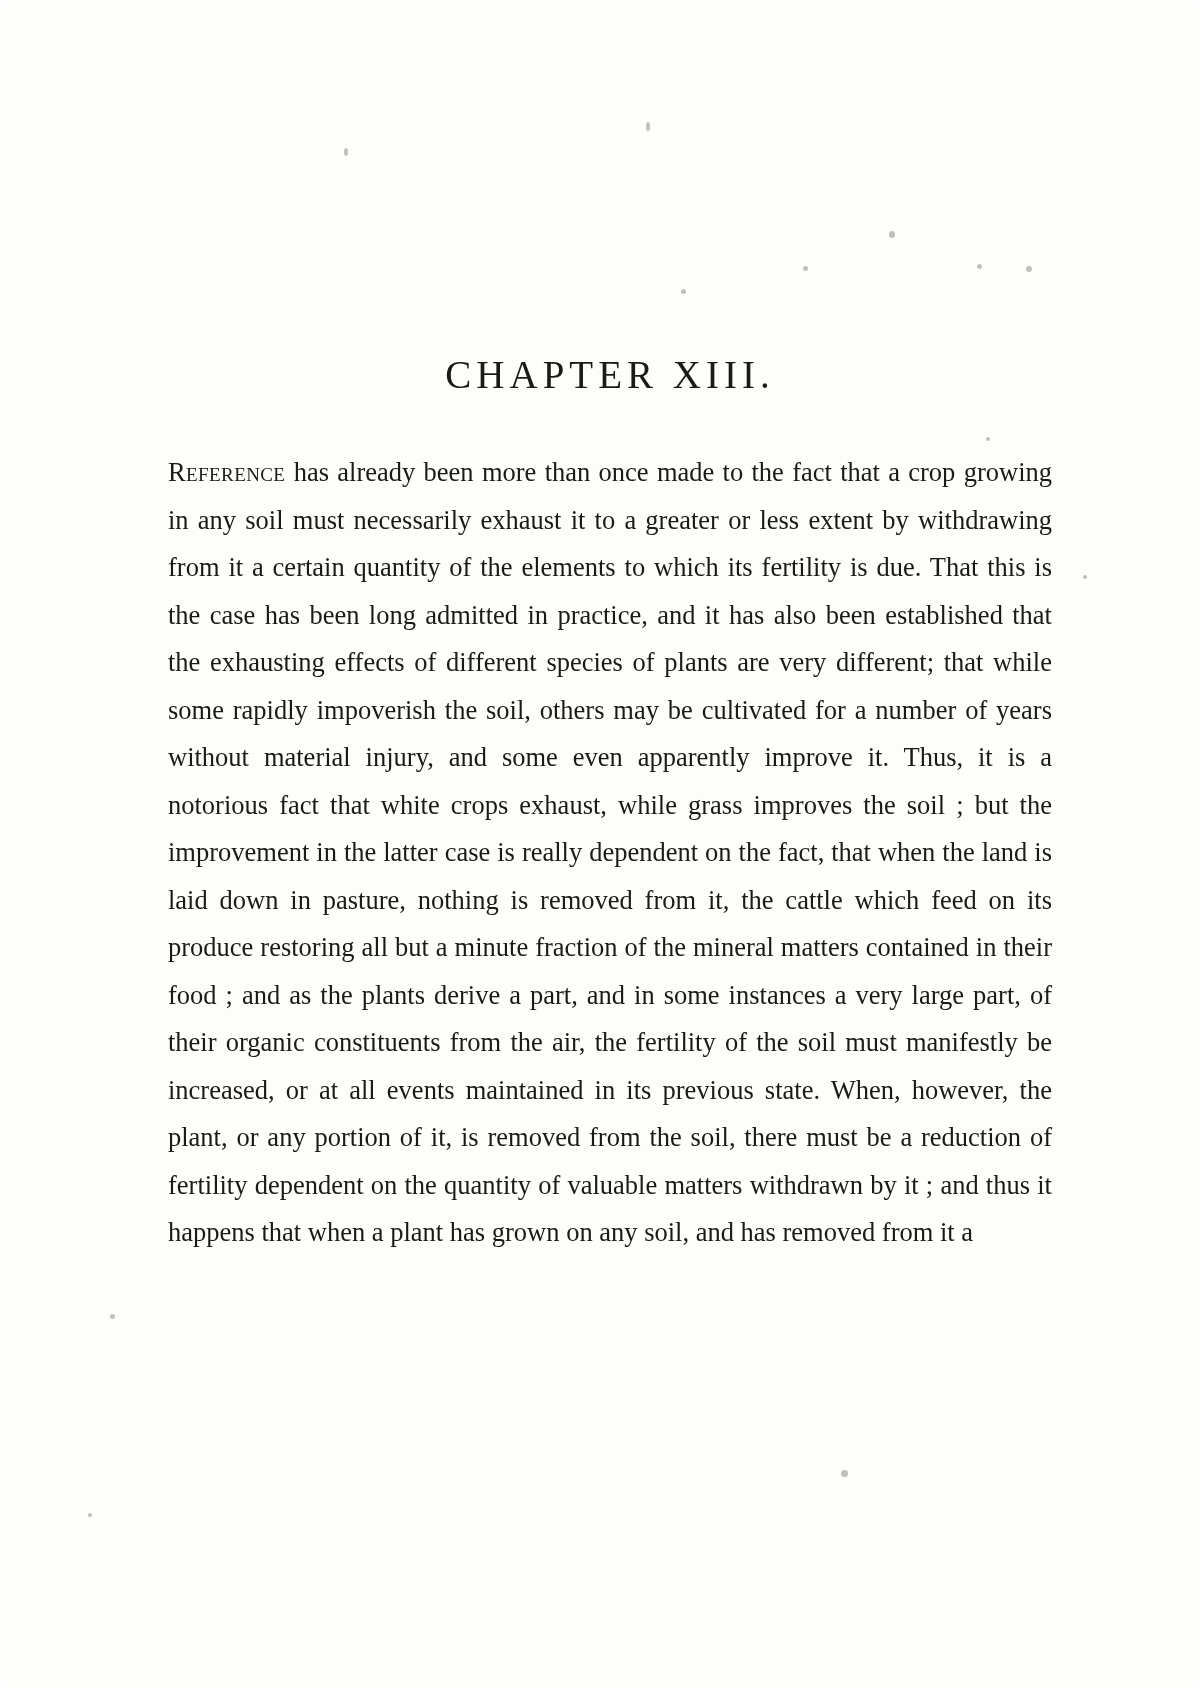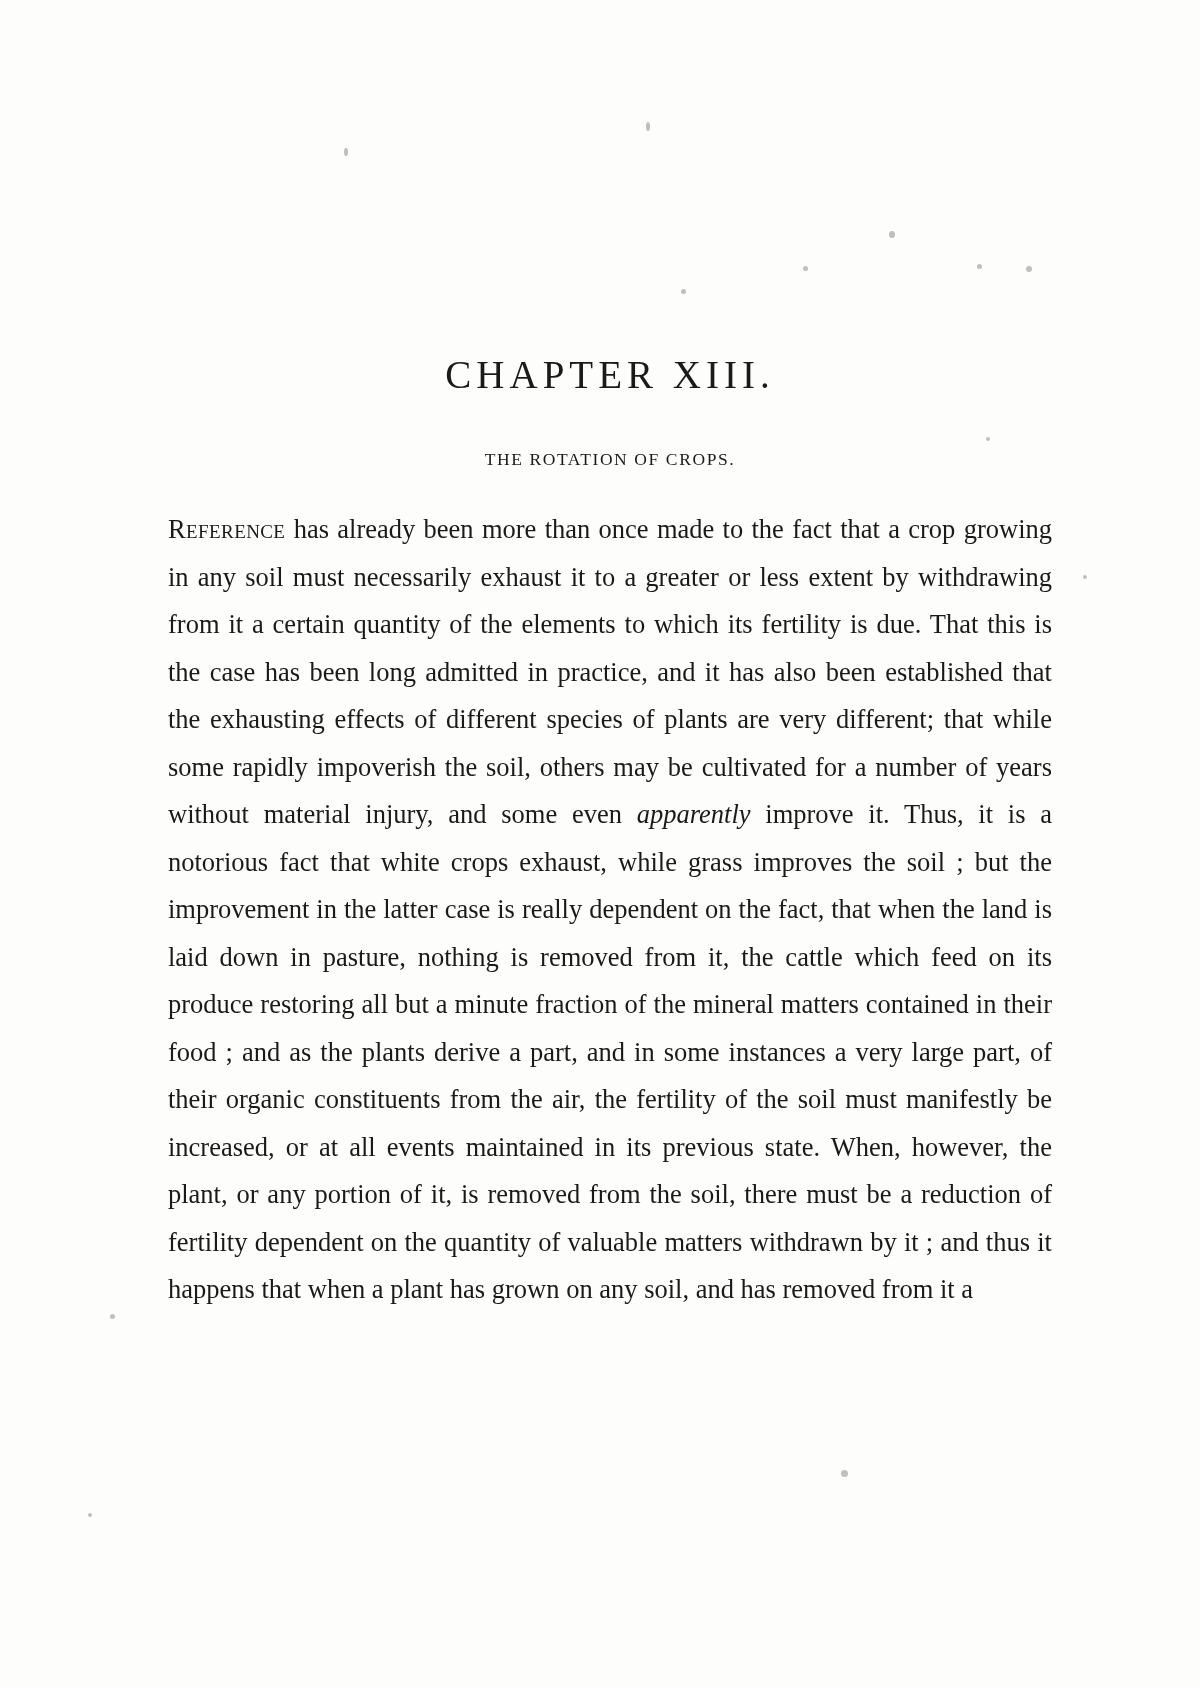--- a/index.html
+++ b/index.html
@@ -58,21 +58,20 @@
     text-justify: inter-word;
     margin: 0;
     hyphens: manual;
   }
   .smallcaps-lead {
     font-variant: small-caps;
     letter-spacing: .4px;
     font-family: Liberation Serif, serif;
   }
   .ital {
-    font-style: italic;
   }
 </style>
 </head>
 <body>
 
 <div class="page">
 
   <span class="speck" style="left:646px; top:122px; width:4px; height:9px;"></span>
   <span class="speck" style="left:344px; top:148px; width:4px; height:8px;"></span>
   <span class="speck" style="left:889px; top:231px; width:6px; height:7px;"></span>
@@ -81,16 +80,15 @@
   <span class="speck" style="left:1026px; top:266px; width:6px; height:6px;"></span>
   <span class="speck" style="left:681px; top:289px; width:5px; height:5px;"></span>
   <span class="speck" style="left:986px; top:437px; width:4px; height:4px;"></span>
   <span class="speck" style="left:1083px; top:575px; width:4px; height:4px;"></span>
   <span class="speck" style="left:110px; top:1314px; width:5px; height:5px;"></span>
   <span class="speck" style="left:841px; top:1470px; width:7px; height:7px;"></span>
   <span class="speck" style="left:88px; top:1513px; width:4px; height:4px;"></span>
 
   <div class="content">
     <h1 class="chapter-title">CHAPTER  XIII.</h1>
-    <h2 class="section-title">THE ROTATION OF CROPS.</h2>
     <p class="body-text"><span class="smallcaps-lead">Reference</span><span> has already been more than once made to the fact that a crop growing in any soil must necessarily exhaust it to a greater or less extent by withdrawing from it a certain quantity of the elements to which its fertility is due. That this is the case has been long admitted in practice, and it has also been established that the exhausting effects of different species of plants are very different; that while some rapidly impoverish the soil, others may be cultivated for a number of years without material injury, and some even </span><span class="ital">apparently</span><span> improve it. Thus, it is a notorious fact that white crops exhaust, while grass improves the soil ; but the improvement in the latter case is really dependent on the fact, that when the land is laid down in pasture, nothing is removed from it, the cattle which feed on its produce restoring all but a minute fraction of the mineral matters contained in their food ; and as the plants derive a part, and in some instances a very large part, of their organic constituents from the air, the fertility of the soil must manifestly be increased, or at all events maintained in its previous state. When, however, the plant, or any portion of it, is removed from the soil, there must be a reduction of fertility dependent on the quantity of valuable matters withdrawn by it ; and thus it happens that when a plant has grown on any soil, and has removed from it a</span></p>
   </div>
 </div>
 
 </body></html>

